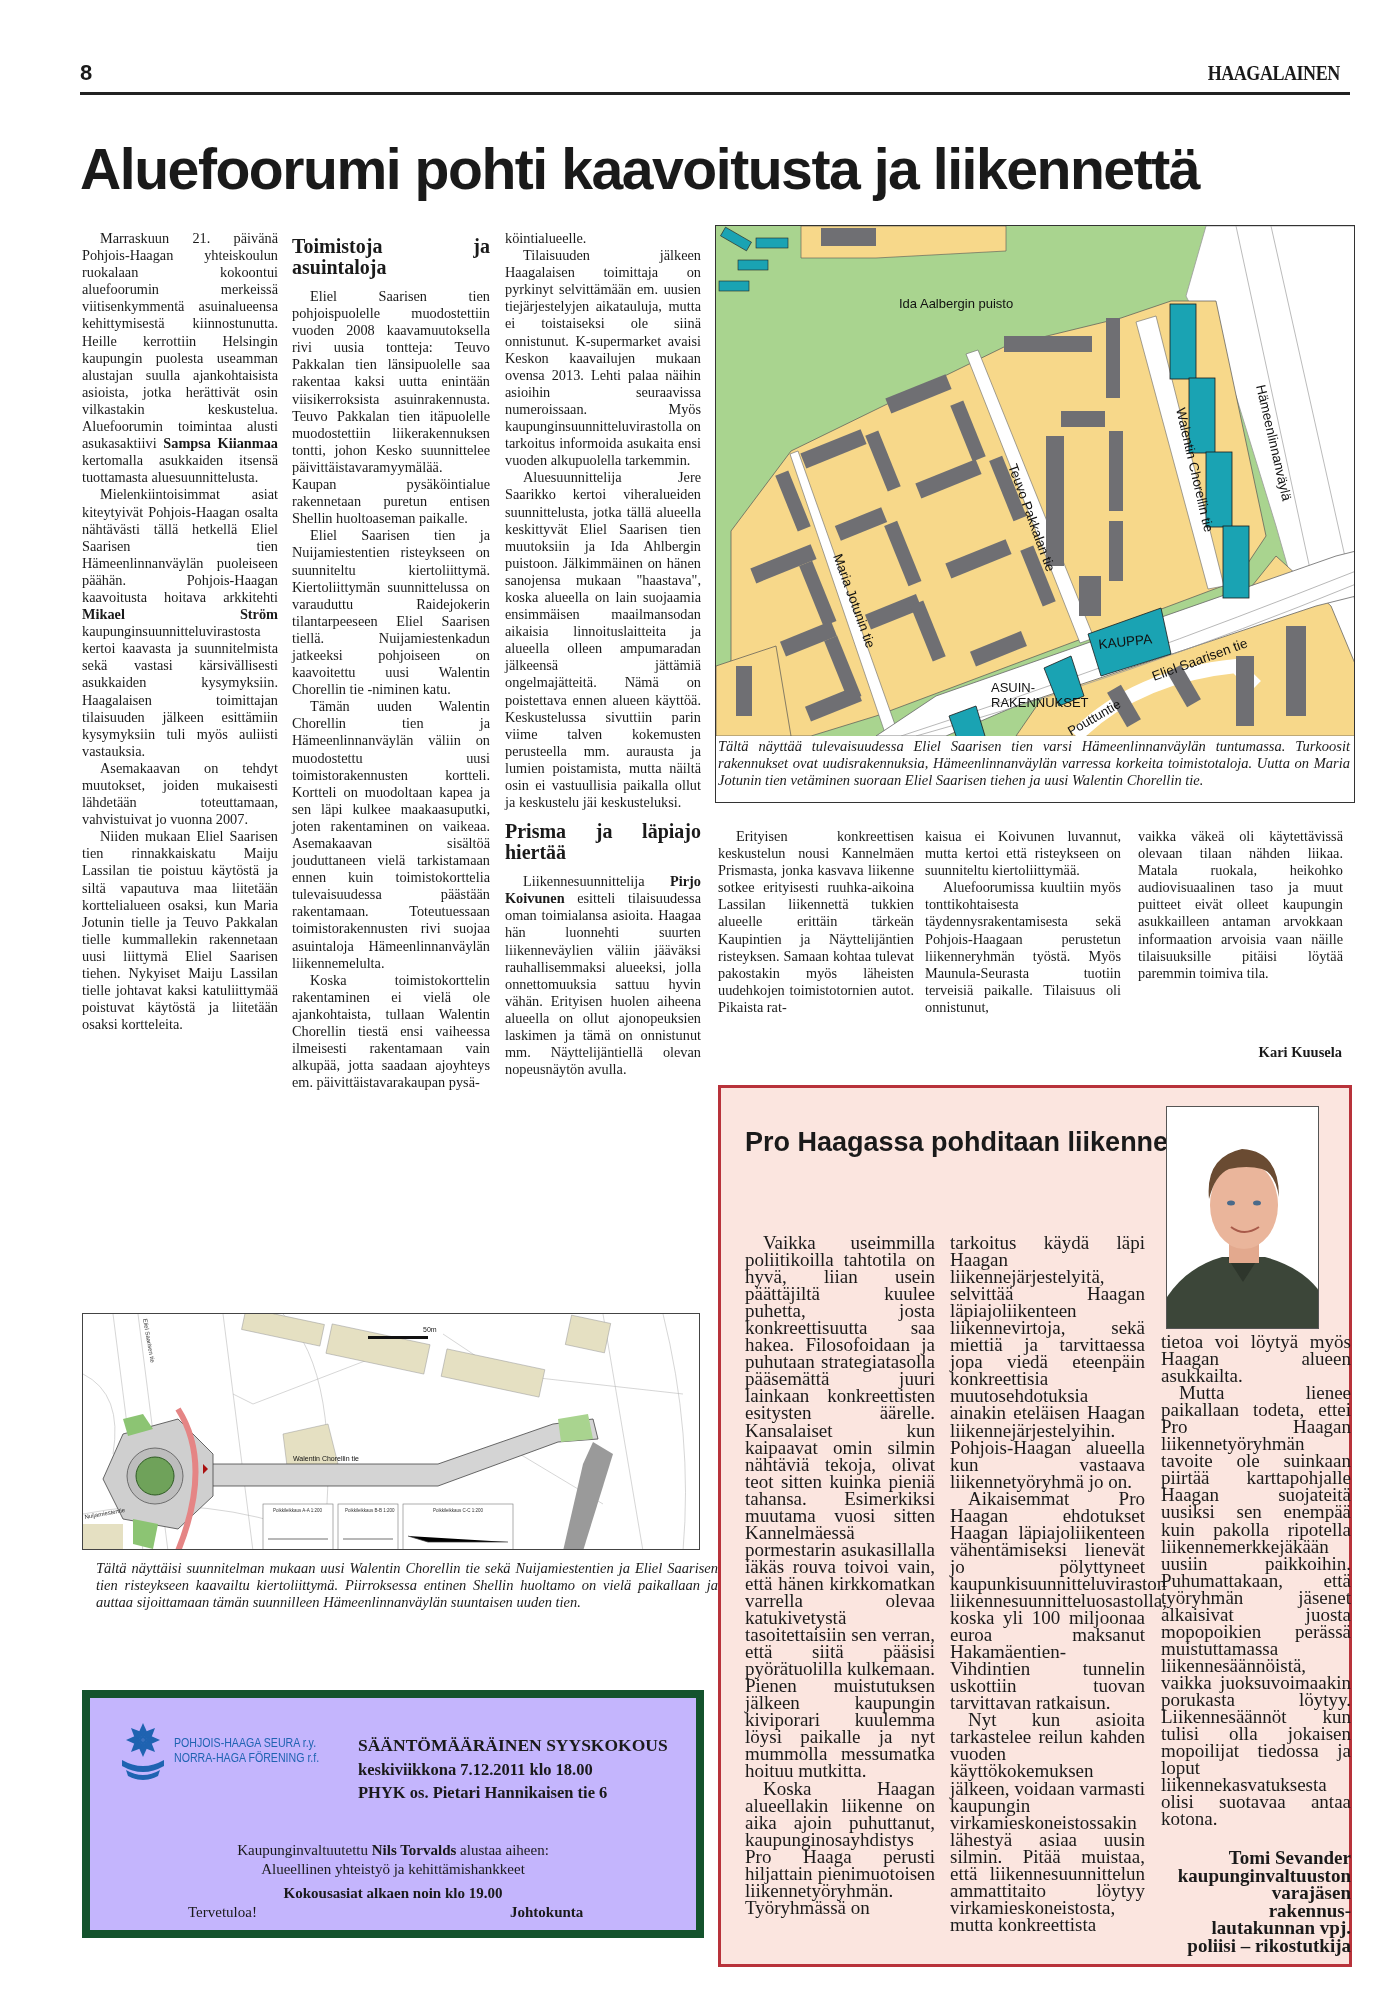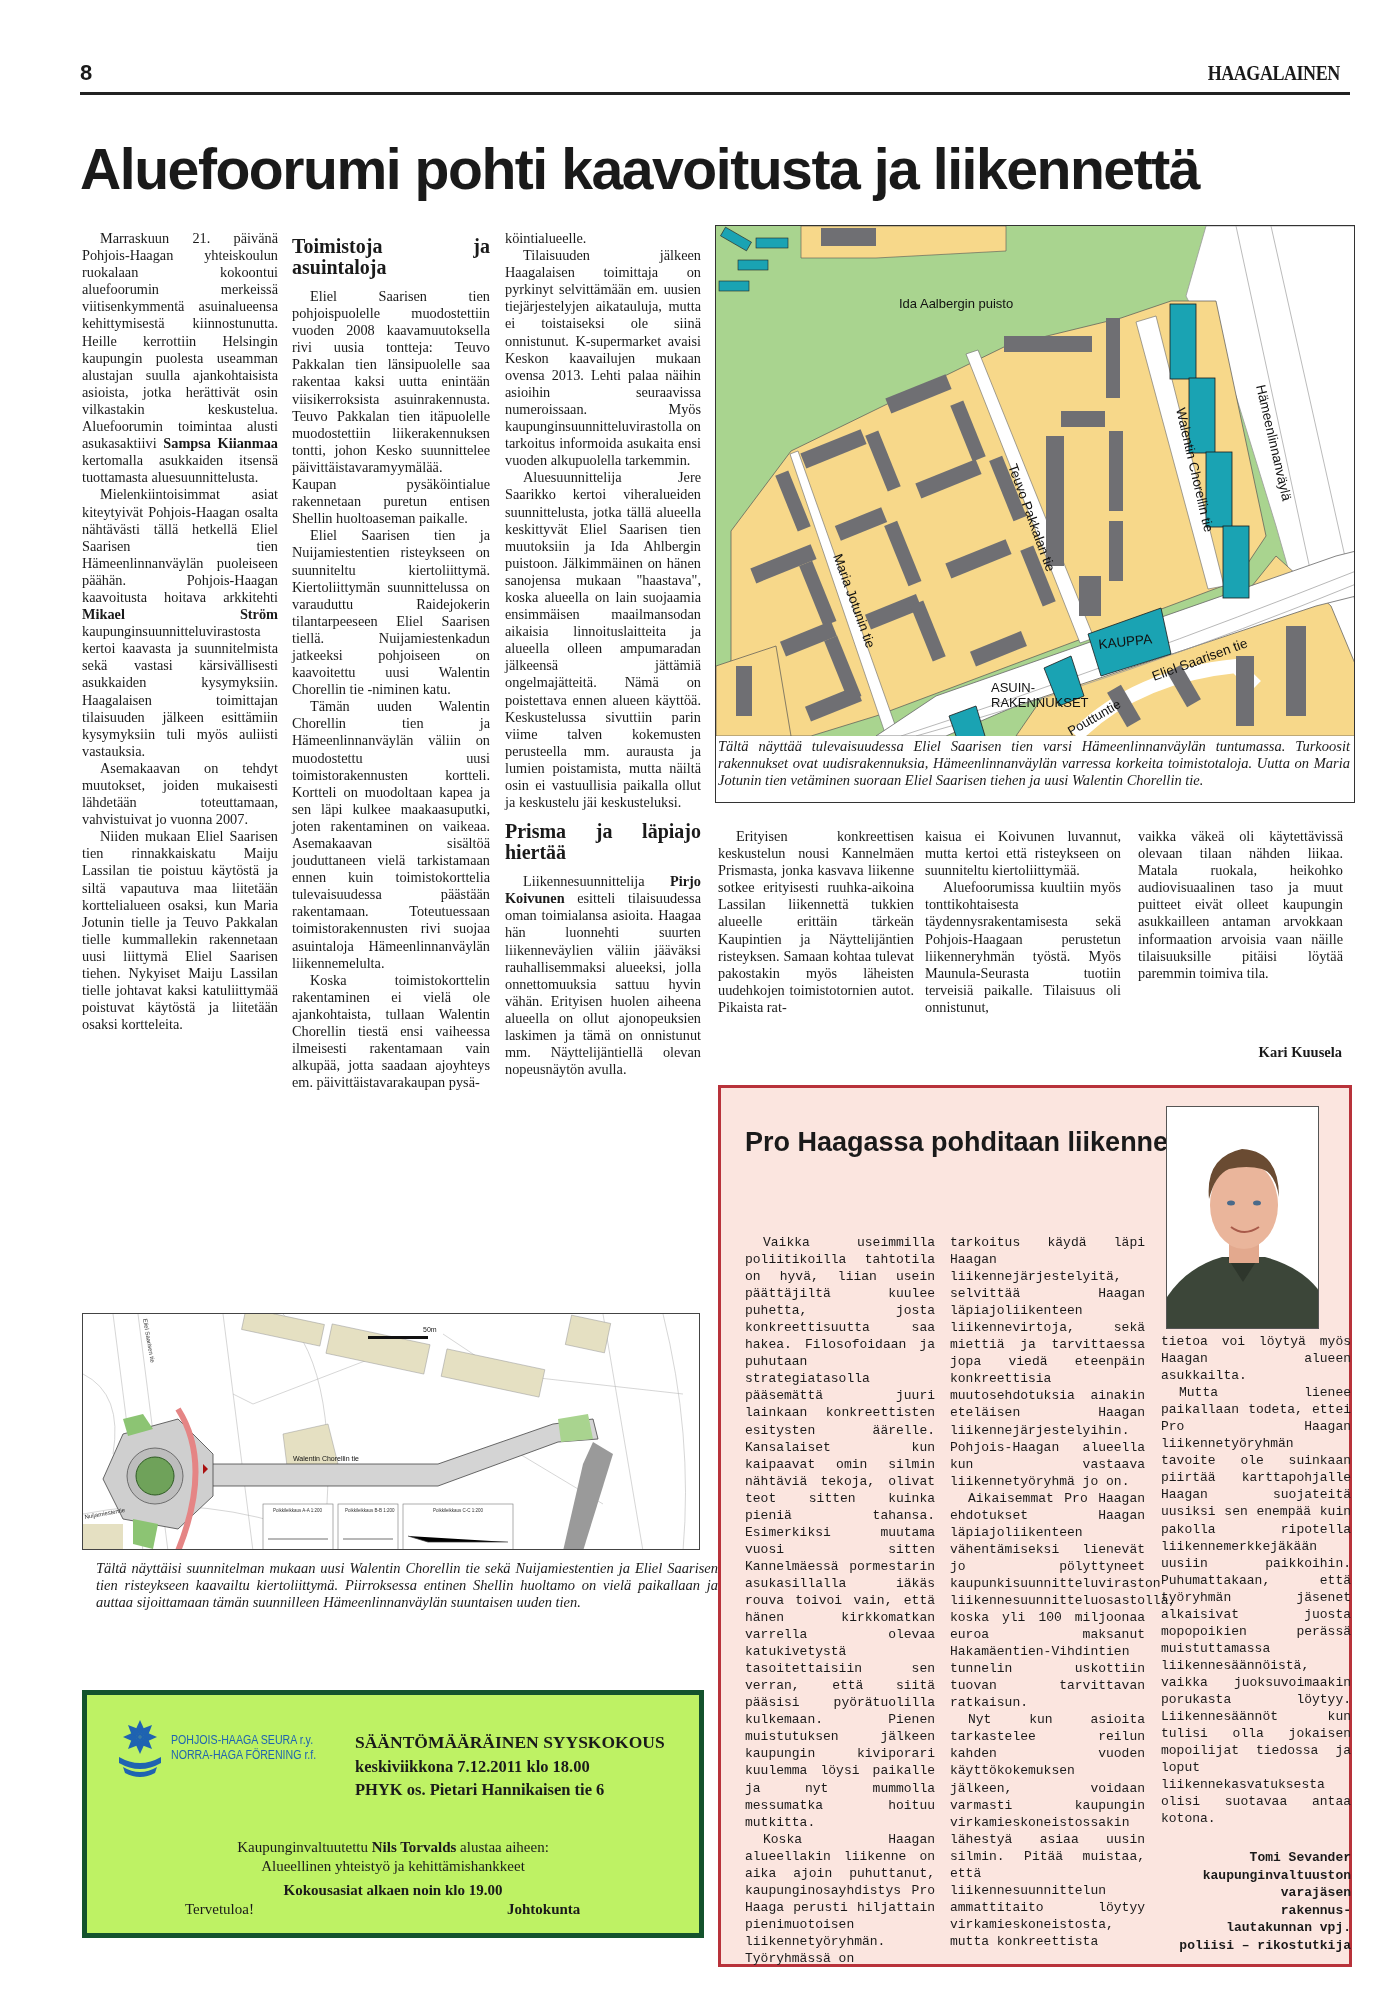--- a/index.html
+++ b/index.html
@@ -17,25 +17,25 @@
   .c3 { left: 505px; top: 230px; width: 196px; }
   .map { left: 715px; top: 225px; width: 640px; height: 578px; border: 1px solid #333; overflow: hidden; }
   .caption { font-style: italic; font-size: 14.5px; line-height: 17px; text-align: justify; }
   .cap1 { left: 718px; top: 738px; width: 632px; }
   .c4 { left: 718px; top: 828px; width: 196px; }
   .c5 { left: 925px; top: 828px; width: 196px; }
   .c6 { left: 1138px; top: 828px; width: 205px; }
   .sig1 { right: 58px; top: 1044px; font-weight: bold; font-size: 14.5px; }
   .plan { left: 82px; top: 1313px; width: 618px; height: 237px; border: 1px solid #444; overflow: hidden; background: #fff; }
   .cap2 { left: 80px; top: 1560px; width: 622px; margin-left: 16px; }
-  .notice { left: 82px; top: 1690px; width: 622px; height: 248px; border: 5px solid #14532d; background: #bef264; }
+  .notice { left: 82px; top: 1690px; width: 622px; height: 248px; border: 8px solid #14532d; background: #c4b5fd; }
   .pro { left: 718px; top: 1085px; width: 634px; height: 882px; border: 3px solid #b8323a; background: #fbe5df; }
   .pro-title { position: absolute; left: 24px; top: 38px; font-family: "Liberation Sans", sans-serif; font-weight: bold; font-size: 27px; line-height: 33px; color: #1a1a1a; }
   .photo { position: absolute; left: 445px; top: 18px; width: 153px; height: 223px; border: 1px solid #555; background: #fff; overflow: hidden; }
-  .pc { position: absolute; font-size: 13px; line-height: 17.05px; text-align: justify; font-family: Liberation Mono, monospace; }
+  .pc { position: absolute; font-size: 19px; line-height: 17.05px; text-align: justify; }
   .pc p { text-indent: 18px; }
   .pc1 { left: 24px; top: 146px; width: 190px; }
   .pc2 { left: 229px; top: 146px; width: 195px; }
   .pc3 { left: 440px; top: 245px; width: 190px; }
   .pro-sig { text-align: right; font-weight: bold; margin-top: 22px; line-height: 17.5px; }
   .nt { position: absolute; font-weight: bold; font-size: 17.5px; line-height: 23px; }
   .logo-text { position: absolute; font-family: "Liberation Sans", sans-serif; color: #1f63b1; font-size: 12.5px; line-height: 15px; transform: scaleX(0.85); transform-origin: left; white-space: nowrap; }
   .ncenter { position: absolute; left: 0; width: 100%; text-align: center; font-size: 15px; line-height: 19px; }
   .noneindent { text-indent: 0 !important; }
   svg text { font-family: "Liberation Sans", sans-serif; }

